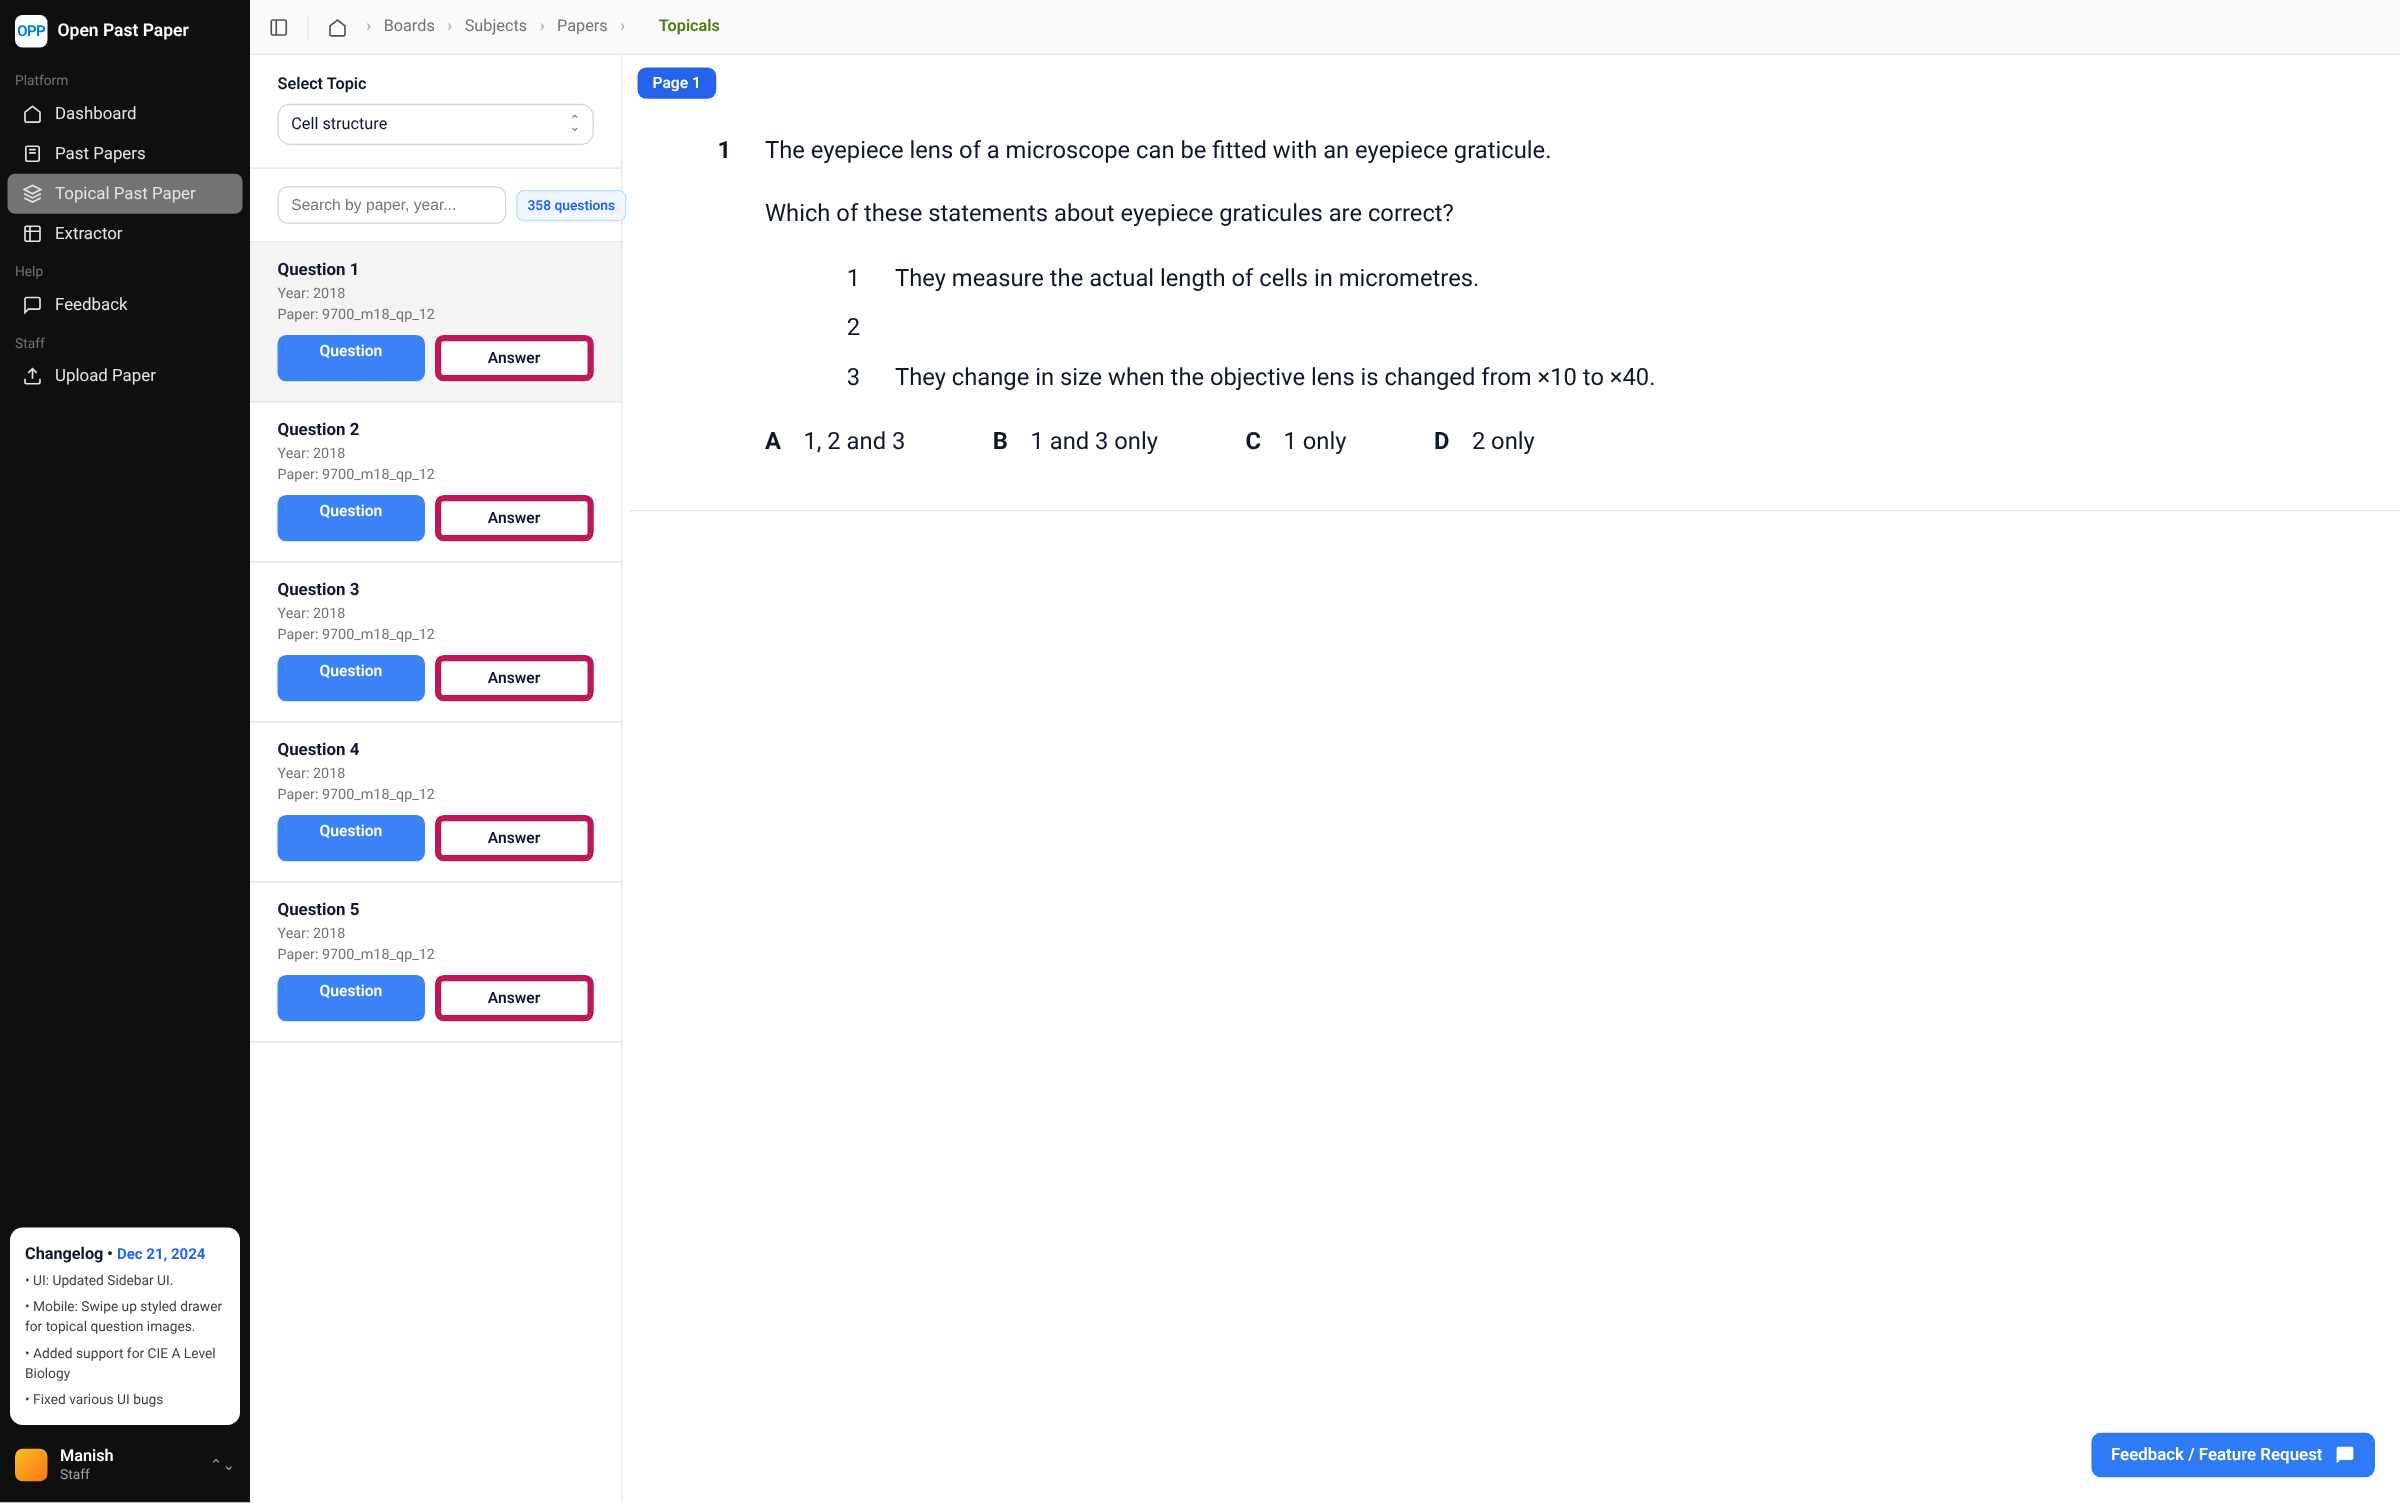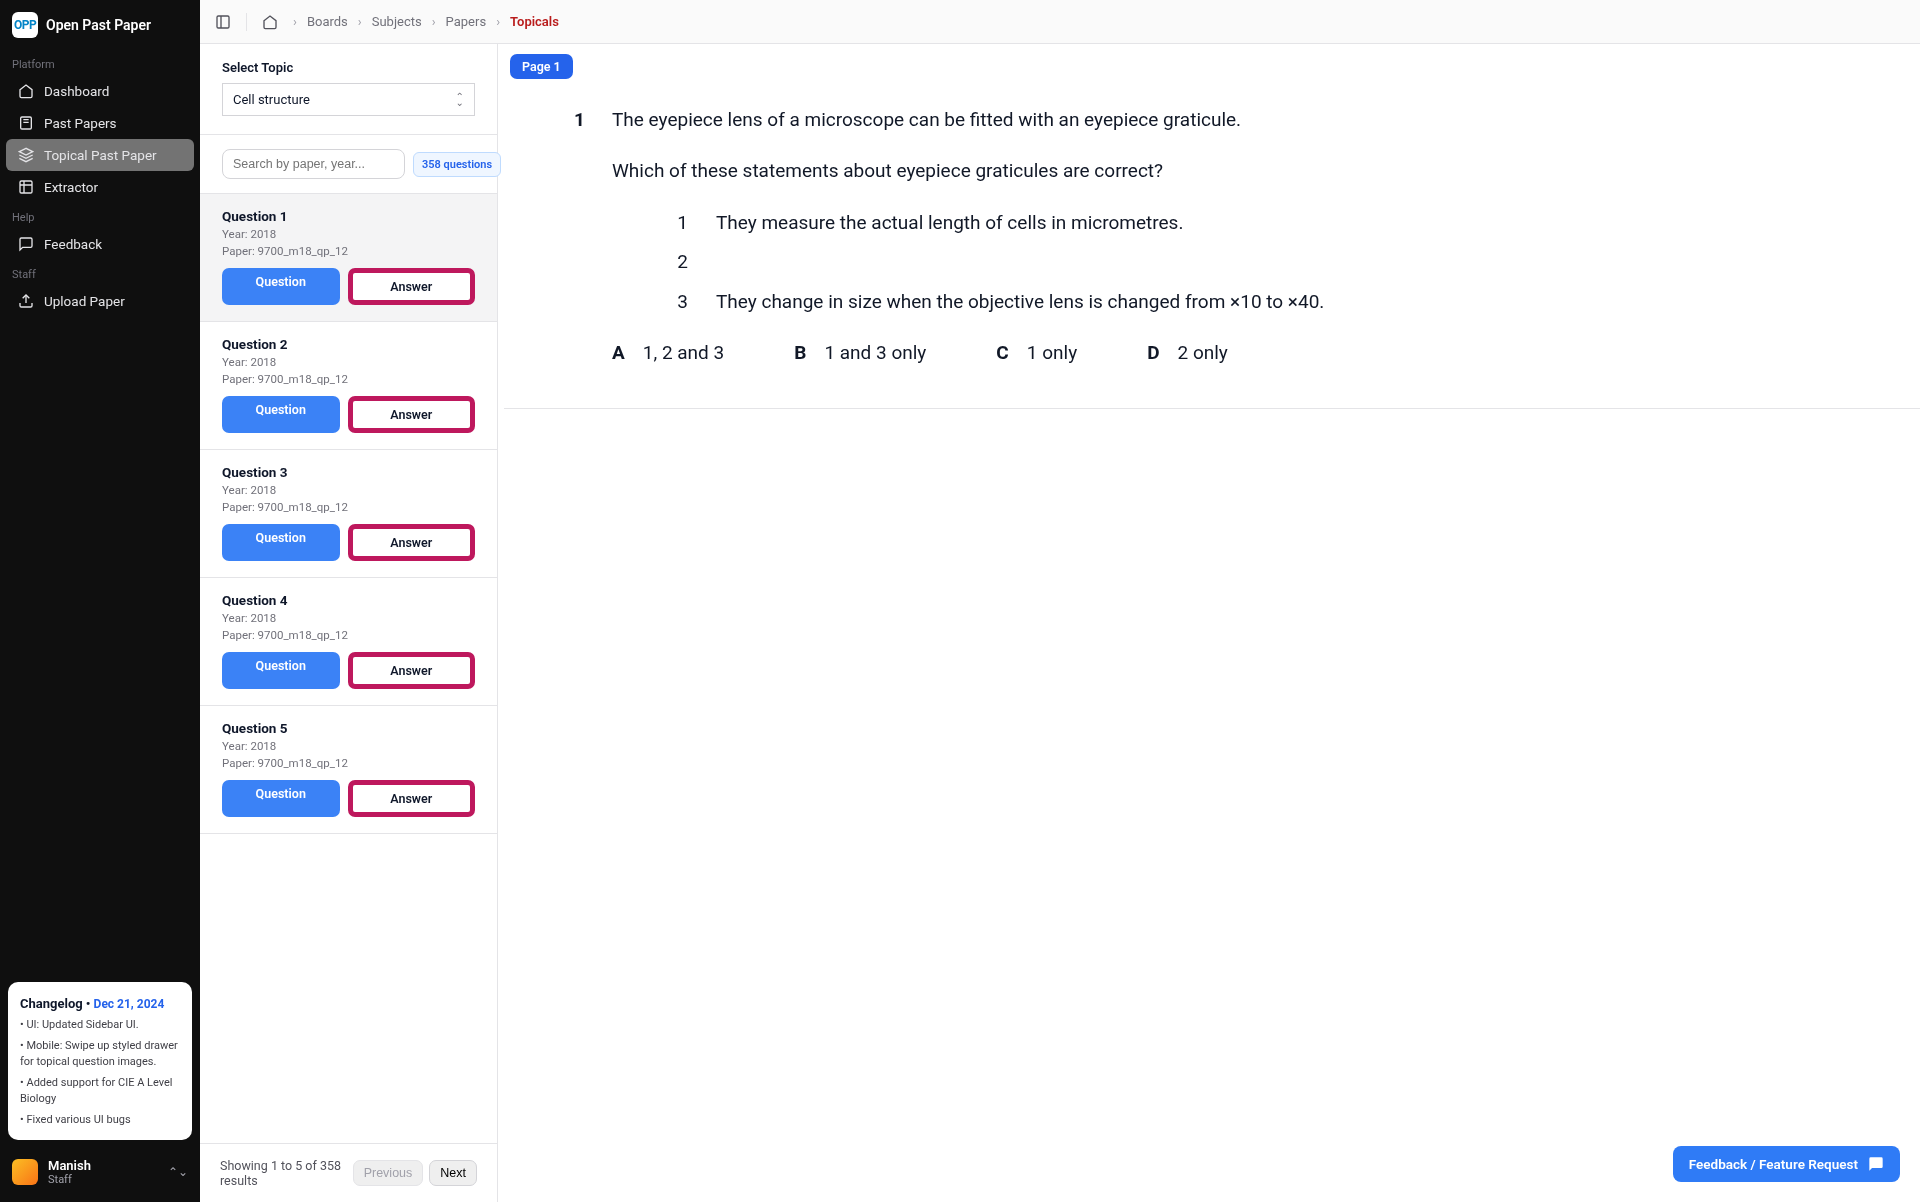--- a/index.html
+++ b/index.html
@@ -22,33 +22,33 @@
 .user-name { font-size: 13px; font-weight: 600; color: #fff; }
 .user-role { font-size: 11px; color: #a1a1aa; }
 .updown { margin-left: auto; color: #a1a1aa; font-size: 12px; }
 
 .main { flex: 1; display: flex; flex-direction: column; }
 .topbar { height: 44px; border-bottom: 1px solid #e4e4e7; display: flex; align-items: center; padding: 0 14px; gap: 14px; background: #fafafa; }
 .icon-btn { width: 18px; height: 18px; color: #52525b; display: flex; align-items: center; justify-content: center; cursor: pointer; }
 .vdiv { width: 1px; height: 18px; background: #e4e4e7; }
 .crumb { font-size: 13px; color: #71717a; display: flex; align-items: center; gap: 10px; }
 .crumb .sep { color: #a1a1aa; }
-.crumb .current { color: #b91c1c; font-weight: 600; }
+.crumb .current { color: #4d7c0f; font-weight: 600; margin-left: 17px; }
 .crumb span.link { cursor: pointer; }
 
 .title-row { display: flex; align-items: center; gap: 10px; padding: 14px 24px; border-bottom: 1px solid #e4e4e7; }
 .back-chevron { color: #52525b; cursor: pointer; }
 .page-title { font-size: 24px; font-weight: 800; letter-spacing: -0.3px; }
 .page-subtitle { font-size: 24px; font-weight: 800; color: #a1a1aa; margin-left: 2px; }
 
 .content { flex: 1; display: flex; justify-content: flex-end; }
 .left-col { width: 298px; border-right: 1px solid #e4e4e7; display: flex; flex-direction: column; background: #fff; }
 .topic-block { padding: 16px 22px 18px; border-bottom: 1px solid #e4e4e7; }
 .topic-label { font-size: 13px; font-weight: 600; margin-bottom: 8px; }
-.select { border: 1px solid #d4d4d8; border-radius: 0; padding: 8px 10px; font-size: 13px; display: flex; justify-content: space-between; align-items: center; cursor: pointer; }
+.select { border: 1px solid #d4d4d8; border-radius: 10px; padding: 8px 10px; font-size: 13px; display: flex; justify-content: space-between; align-items: center; cursor: pointer; }
 .select .chev { font-size: 10px; color: #71717a; line-height: 0.6; }
 
 .search-row { padding: 14px 22px 14px; border-bottom: 1px solid #e4e4e7; display: flex; gap: 8px; align-items: center; }
 .search-input { flex: 1; border: 1px solid #d4d4d8; border-radius: 8px; padding: 7px 10px; font-size: 12.5px; color: #71717a; }
 .count-badge { border: 1px solid #bfdbfe; color: #2563eb; font-size: 11px; font-weight: 600; padding: 5px 8px; border-radius: 6px; background: #eff6ff; white-space: nowrap; }
 
 .qlist { flex: 1; overflow: auto; }
 .qcard { padding: 14px 22px 16px; border-bottom: 1px solid #e4e4e7; }
 .qcard.active { background: #f4f4f5; }
 .qtitle { font-weight: 700; font-size: 13.5px; }
@@ -256,27 +256,20 @@
     <div class="qtitle">Question 5</div>
     <div class="qmeta">Year: 2018</div>
     <div class="qmeta">Paper: 9700_m18_qp_12</div>
     <div class="qbtns">
       <div class="btn btn-primary">Question</div>
       <div class="btn btn-outline">Answer</div>
     </div>
           </div>
         </div>
 
-      <div class="pager">
-        <span>Showing 1 to 5 of 358 results</span>
-        <div class="pager-btns">
-          <button class="pbtn disabled">Previous</button>
-          <button class="pbtn">Next</button>
-        </div>
-      </div>
     </div>
 
     <div class="right-col">
       <span class="page-pill">Page 1</span>
       <div class="question-body">
         <div class="qline">
           <div class="qnum">1</div>
           <div class="qtext">The eyepiece lens of a microscope can be fitted with an eyepiece graticule.</div>
         </div>
         <div class="sub-prompt">Which of these statements about eyepiece graticules are correct?</div>

